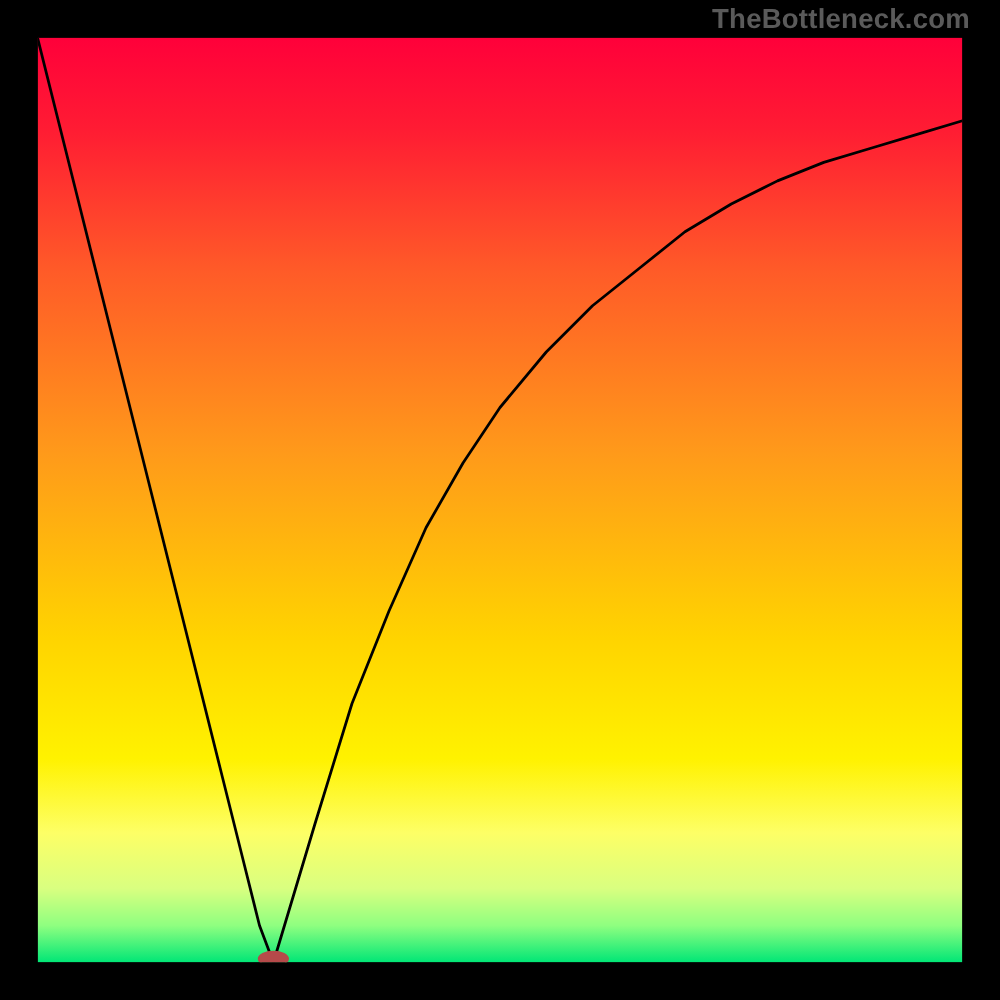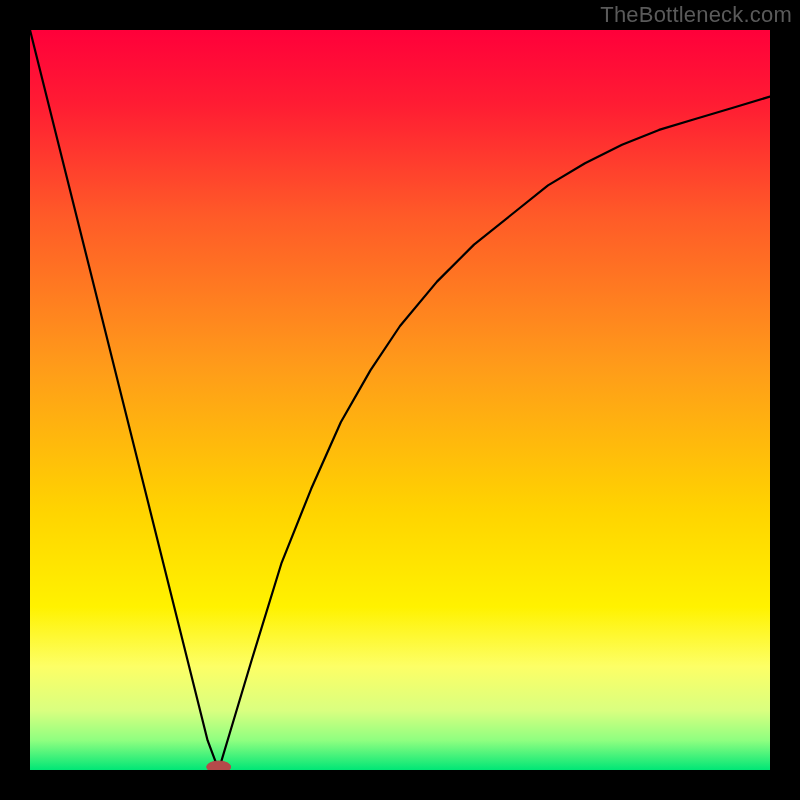--- a/index.html
+++ b/index.html
@@ -13,24 +13,24 @@
   }
   .frame {
     position: relative;
     width: 800px;
     height: 800px;
     background: #000;
   }
   .watermark {
     position: absolute;
     top: 2px;
-    right: 8px;
+    right: 24px;
     color: #5a5a5a;
     font-size: 22px;
-    font-weight: 400;
+    font-weight: 700;
     letter-spacing: 0.2px;
     z-index: 10;
   }
   .plot {
     position: absolute;
     left: 30px;
     top: 30px;
     width: 740px;
     height: 740px;
     overflow: hidden;

